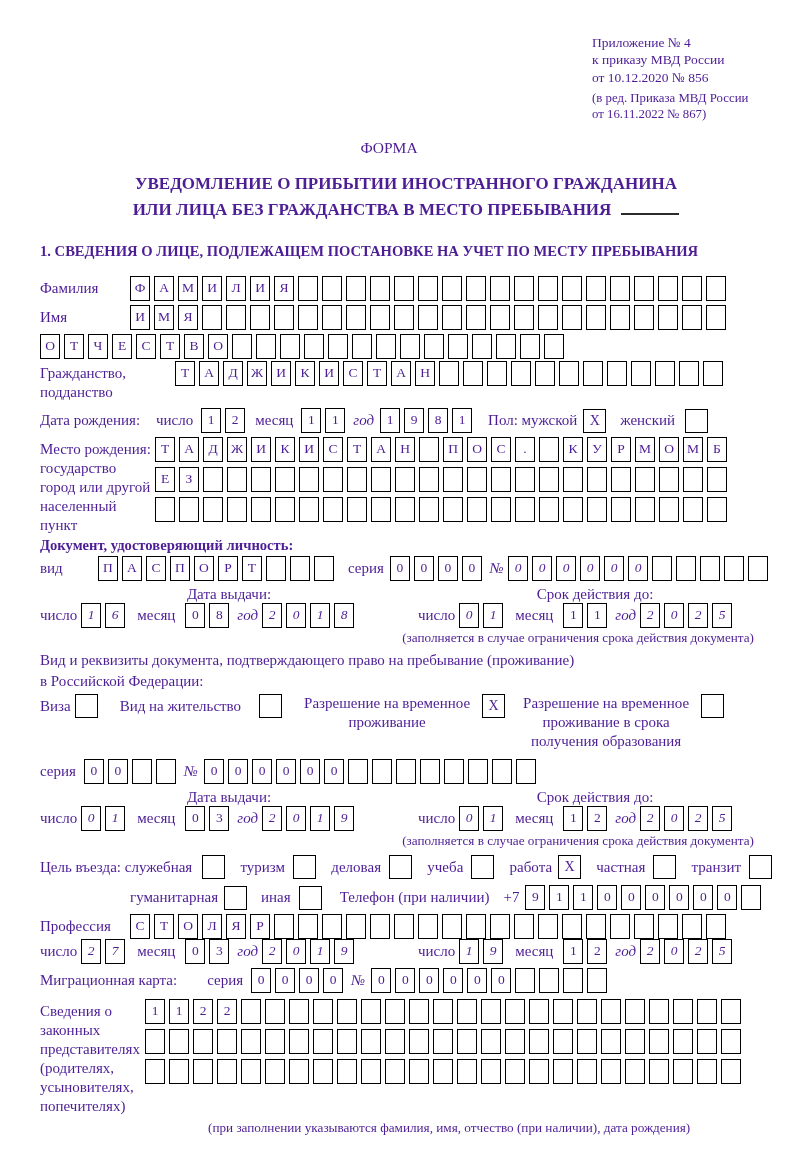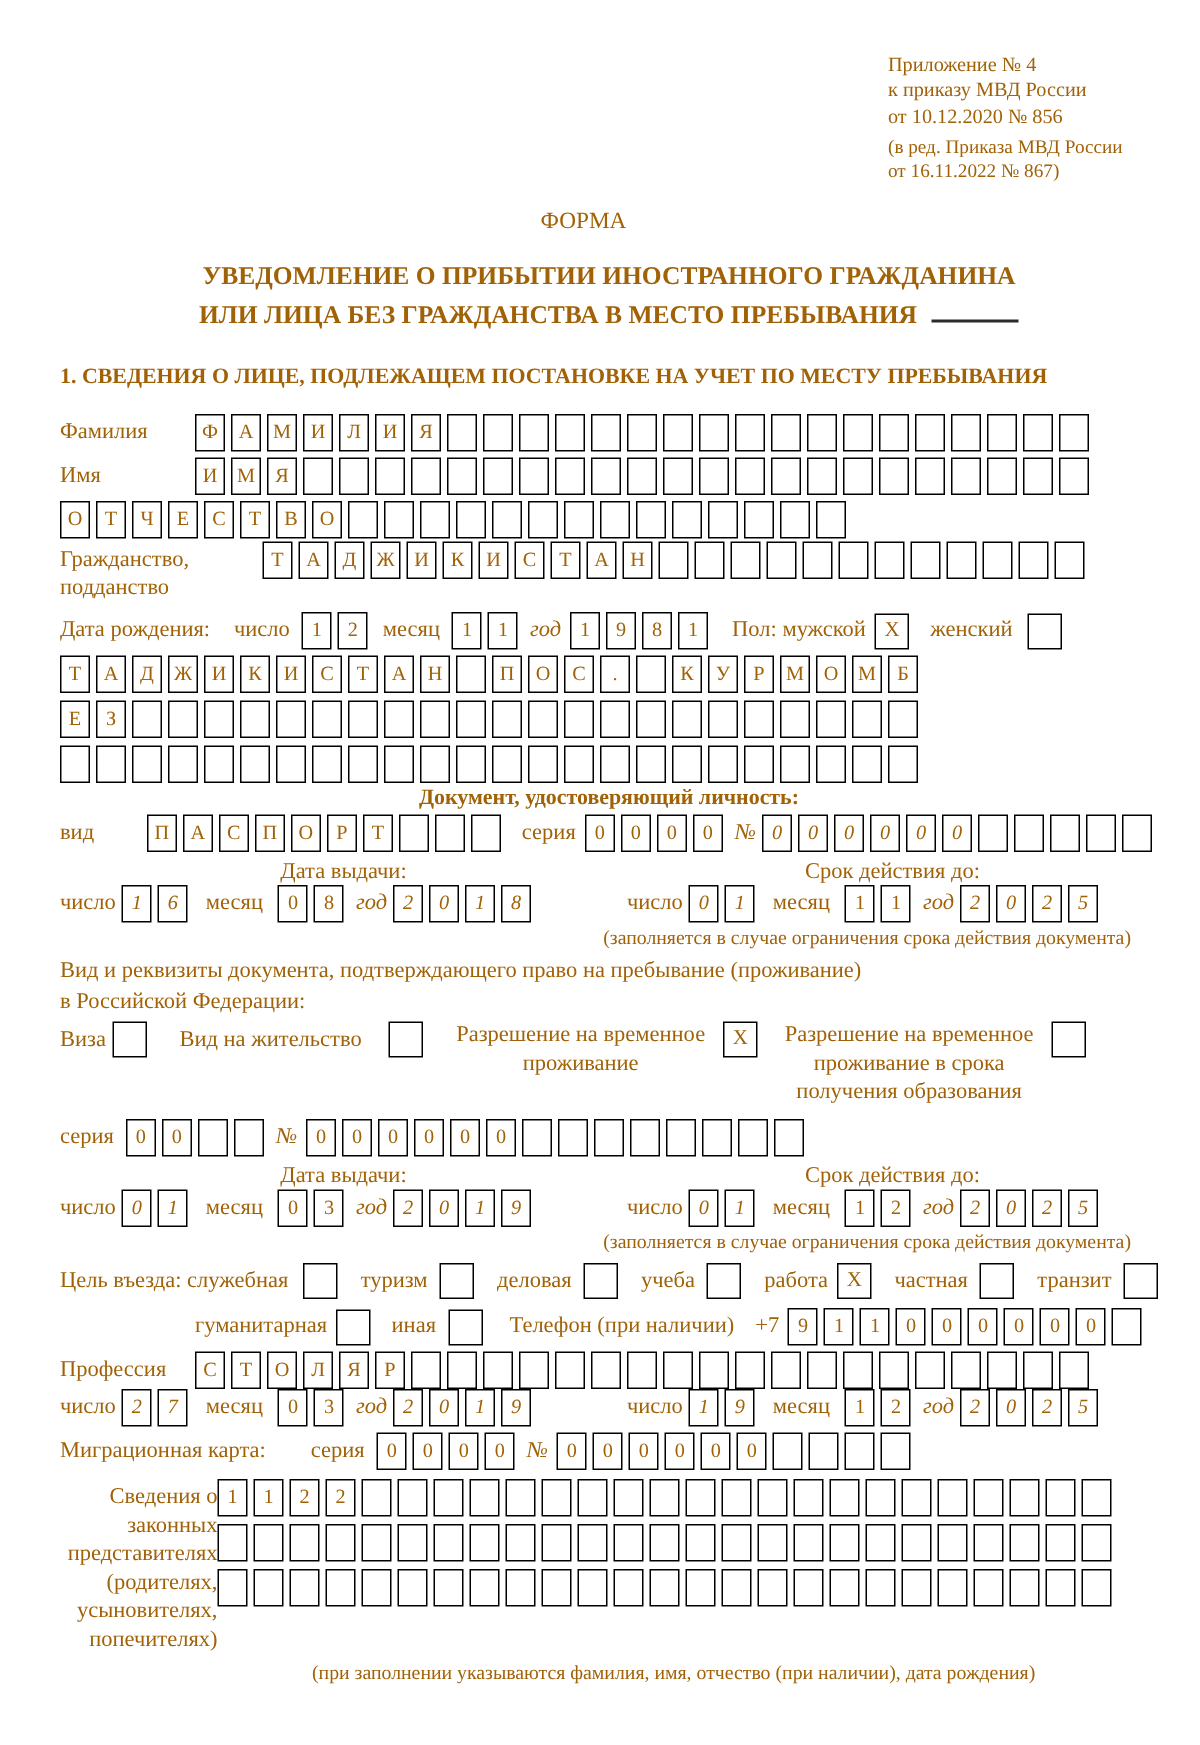--- a/index.html
+++ b/index.html
@@ -1,18 +1,18 @@
 <!DOCTYPE html>
 <html><head>
 <meta charset="utf-8">
 <style>
   * { margin:0; padding:0; box-sizing:border-box; }
   html,body { background:#ffffff; }
   .page {
-    width:800px; height:1163px; background:#fff; color:#a16207;
+    width:800px; height:1163px; background:#fff; color:#4c1d95;
     font-family:"Liberation Serif", serif; font-size:15px;
     padding:34px 28px 14px 40px; overflow:hidden; position:relative;
   }
   .appendix { margin-left:552px; width:182px; font-size:13.5px; line-height:1.28; }
   .appendix .small { font-size:12.8px; }
   .appendix .gap { margin-top:4px; }
   .form-label { text-align:center; padding-right:34px; font-weight:normal; font-size:15.5px; margin-top:16px; }
   .title { text-align:center; font-weight:bold; font-size:17px; margin-top:14px; line-height:1.55; }
   .title-underline { display:inline-block; width:58px; border-bottom:2.2px solid #2b2b2b; margin-left:10px; }
   .sec-heading { font-weight:bold; font-size:14.6px; margin-top:20px; }
@@ -23,27 +23,27 @@
     width:20px; height:25px; border:1.7px solid #000; margin-right:4px;
     font-size:13.5px; line-height:21px; text-align:center; flex:0 0 auto; background:#fff;
   }
   .cb {
     display:inline-block; width:23px; height:24px; border:1.7px solid #000;
     text-align:center; line-height:21px; font-size:14px; flex:0 0 auto; background:#fff;
   }
   .lbl { line-height:19px; padding-top:3px; }
   .lblc { line-height:19px; }
   .w90 { width:90px; } .w64 { width:64px; } .w108 { width:108px; }
-  .w115 { width:115px; } .w135 { width:135px; } .w165 { width:165px; } .w105 { width:105px;text-align:right; }
+  .w115 { width:115px; } .w135 { width:135px; } .w165 { width:165px; } .w105 { width:105px; }
   .mt2 { margin-top:2px; } .mt4 { margin-top:4px; } .mt6 { margin-top:6px; }
   .mt8 { margin-top:8px; } .mt16 { margin-top:16px; }
   .ml4 { margin-left:4px;font-style:italic; } .ml6 { margin-left:6px; } .ml8 { margin-left:8px; }
   .ml10 { margin-left:10px; } .ml12 { margin-left:12px; } .ml14 { margin-left:14px; } .ml18 { margin-left:18px; } .ml22 { margin-left:22px; } .ml30 { margin-left:30px; }
   .mb5 { margin-bottom:5px; }
-  .center-bold { text-align:center; font-weight:bold; font-size:14.6px; }
+  .center-bold { font-weight:bold; font-size:14.6px; }
   .duo { display:flex; }
   .duo-left { width:378px; }
   .duo-right { flex:1; }
   .duo-head { text-align:center; font-size:15px; line-height:18px; }
   .note { font-size:13.2px; text-align:right; padding-right:18px; margin-top:2px; line-height:16px; }
   .multiline-cb { display:flex; align-items:flex-start; }
   .ml-center { text-align:center; line-height:19px; }
   .rep-note { font-size:13.2px; padding-left:168px; margin-top:4px; }
   .indent95 { margin-left:90px; }
   .purpose-row { display:flex; align-items:center; justify-content:space-between; margin-top:6px; }
@@ -211,20 +211,26 @@
         <span class="cell">8</span>
         <span class="cell">1</span>
       </div>
     <span class="lblc ml12">Пол: мужской</span>
     <span class="cb ml6">X</span>
     <span class="lblc ml14">женский</span>
     <span class="cb ml10"></span>
   </div>
 
   <div class="row mt4">
+    <div class="lbl w115">
+      <div>Место рождения:</div>
+      <div>государство</div>
+      <div>город или другой</div>
+      <div>населенный пункт</div>
+    </div>
     <div>
       <div class="cells mb5">
           <span class="cell">Т</span>
           <span class="cell">А</span>
           <span class="cell">Д</span>
           <span class="cell">Ж</span>
           <span class="cell">И</span>
           <span class="cell">К</span>
           <span class="cell">И</span>
           <span class="cell">С</span>

